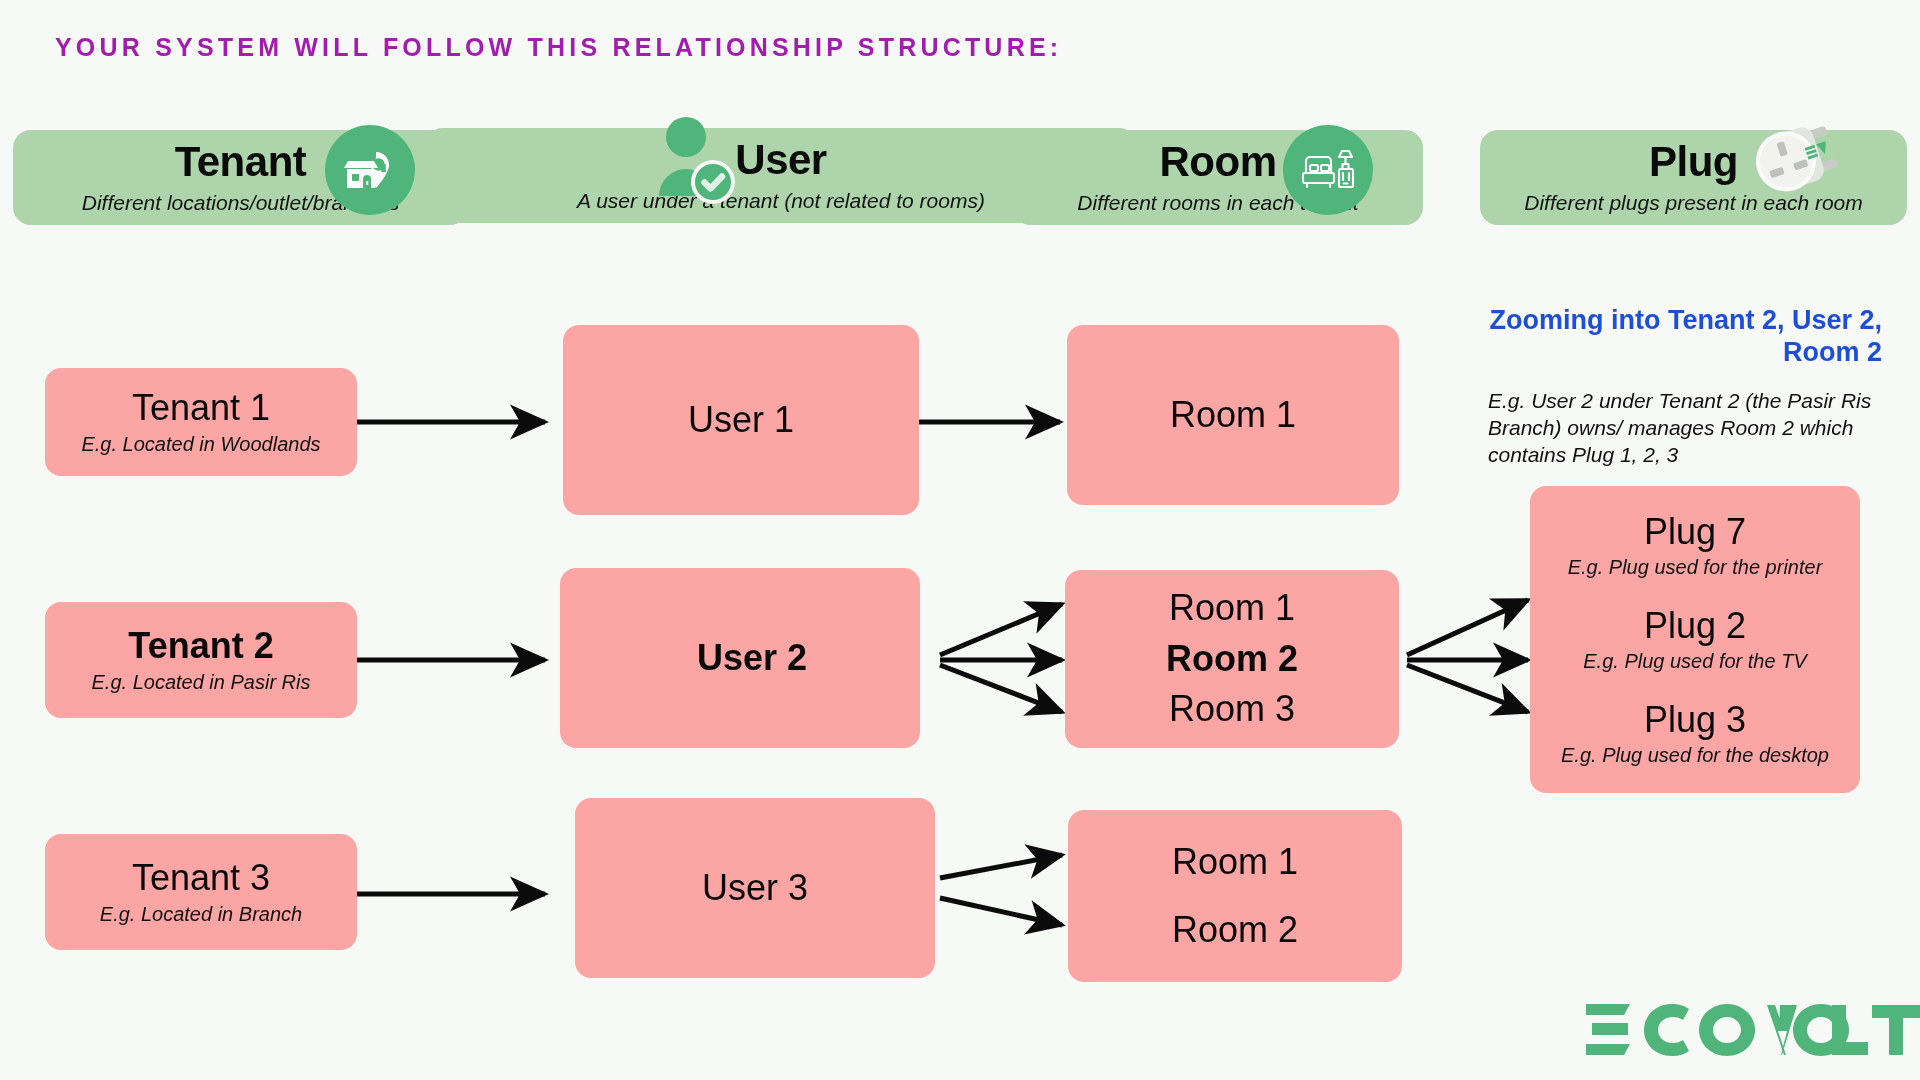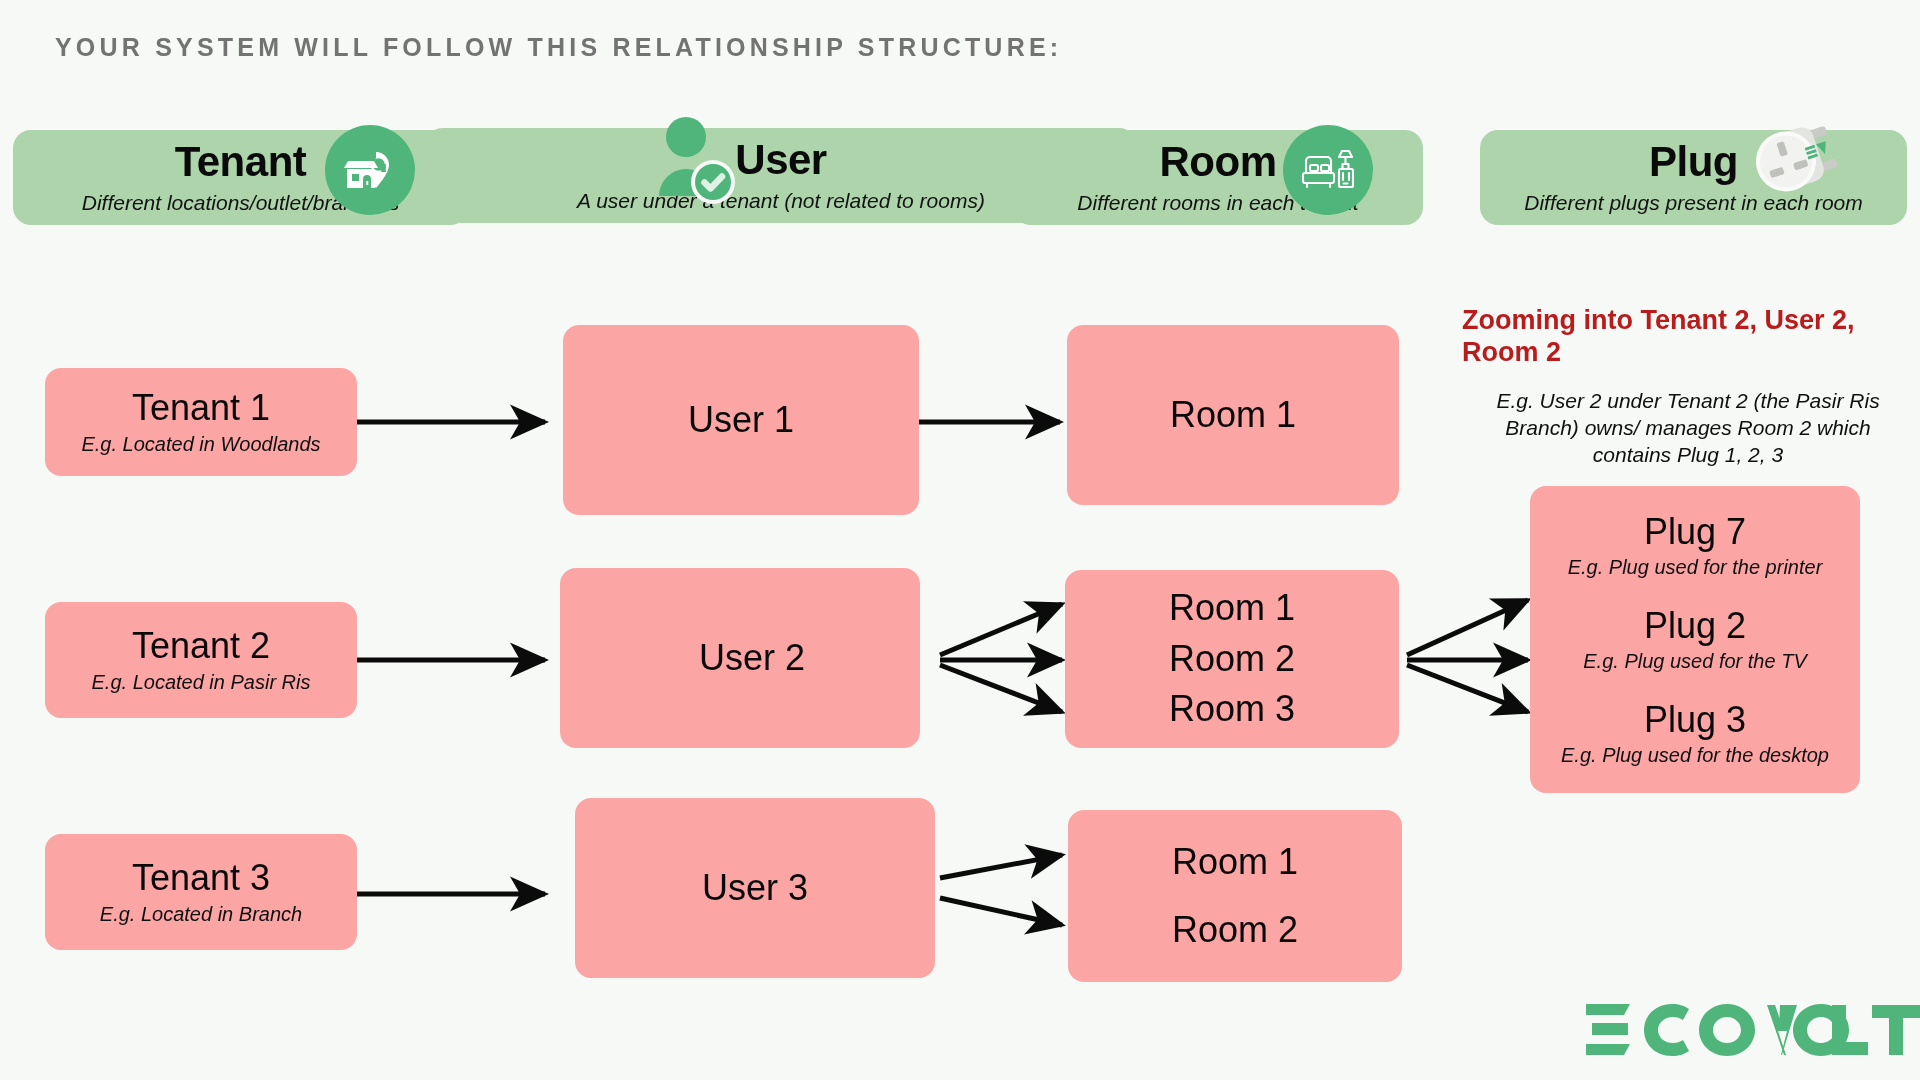--- a/index.html
+++ b/index.html
@@ -15,21 +15,21 @@
     background: #F7F9F6;
   }
 
   
   .headline {
     position: absolute;
     left: 55px; top: 33px;
     font-size: 25px;
     font-weight: 700;
     letter-spacing: 4.2px;
-    color: #737373;
+    color: #a21caf;
     white-space: nowrap;
   }
 
   
   .hdr-card {
     position: absolute;
     background: #AED4AC;
     border-radius: 18px;
     display: flex;
     flex-direction: column;
@@ -72,43 +72,43 @@
     align-items: center;
     justify-content: center;
     text-align: center;
   }
   .node-title {
     font-size: 36px;
     color: #0A0A0A;
     line-height: 1.18;
     font-weight: 400;
   }
-  .node-title.bold { font-weight: 400; }
+  .node-title.bold { font-weight: 700; }
   .node-sub {
     font-size: 20px;
     font-style: italic;
     color: #101010;
     line-height: 1.25;
     margin-top: 2px;
     white-space: nowrap;
   }
   .stack-line { margin: 4px 0; }
 
   
   .side-head {
     position: absolute;
-    text-align: left;
+    text-align: right;
     font-size: 27px;
     font-weight: 700;
-    color: #b91c1c;
+    color: #1d4ed8;
     line-height: 1.18;
   }
   .side-body {
     position: absolute;
-    text-align: center;
+    text-align: left;
     font-size: 21px;
     font-style: italic;
     color: #101010;
     line-height: 1.28;
   }
 
   
   .arrows { position: absolute; left: 0; top: 0; width: 1920px; height: 1080px; pointer-events: none; }
 
   

